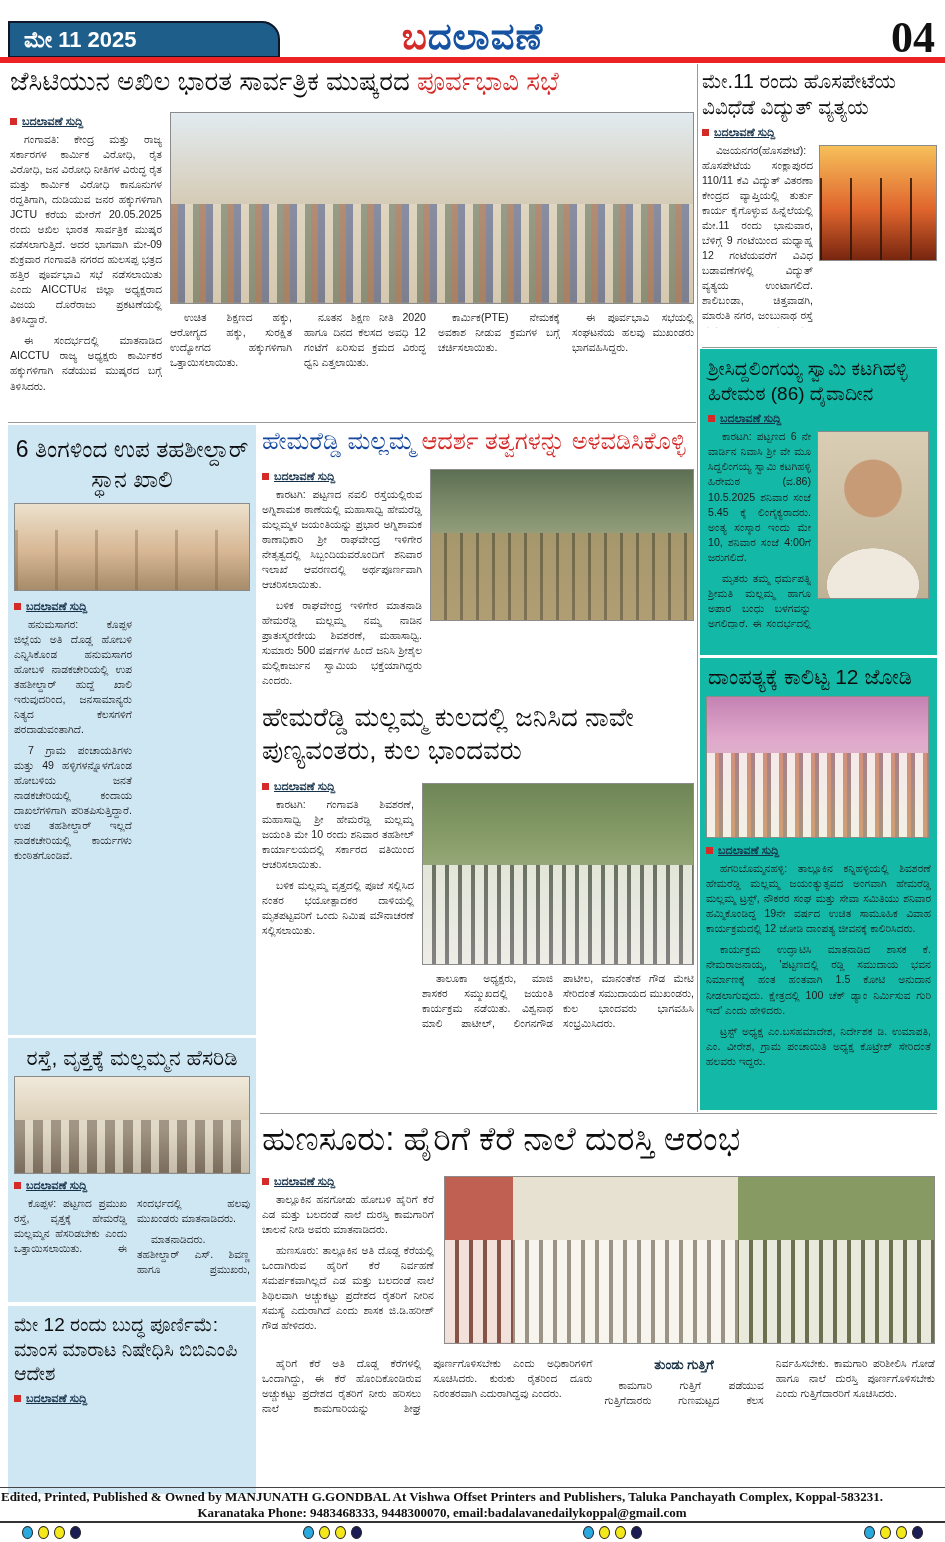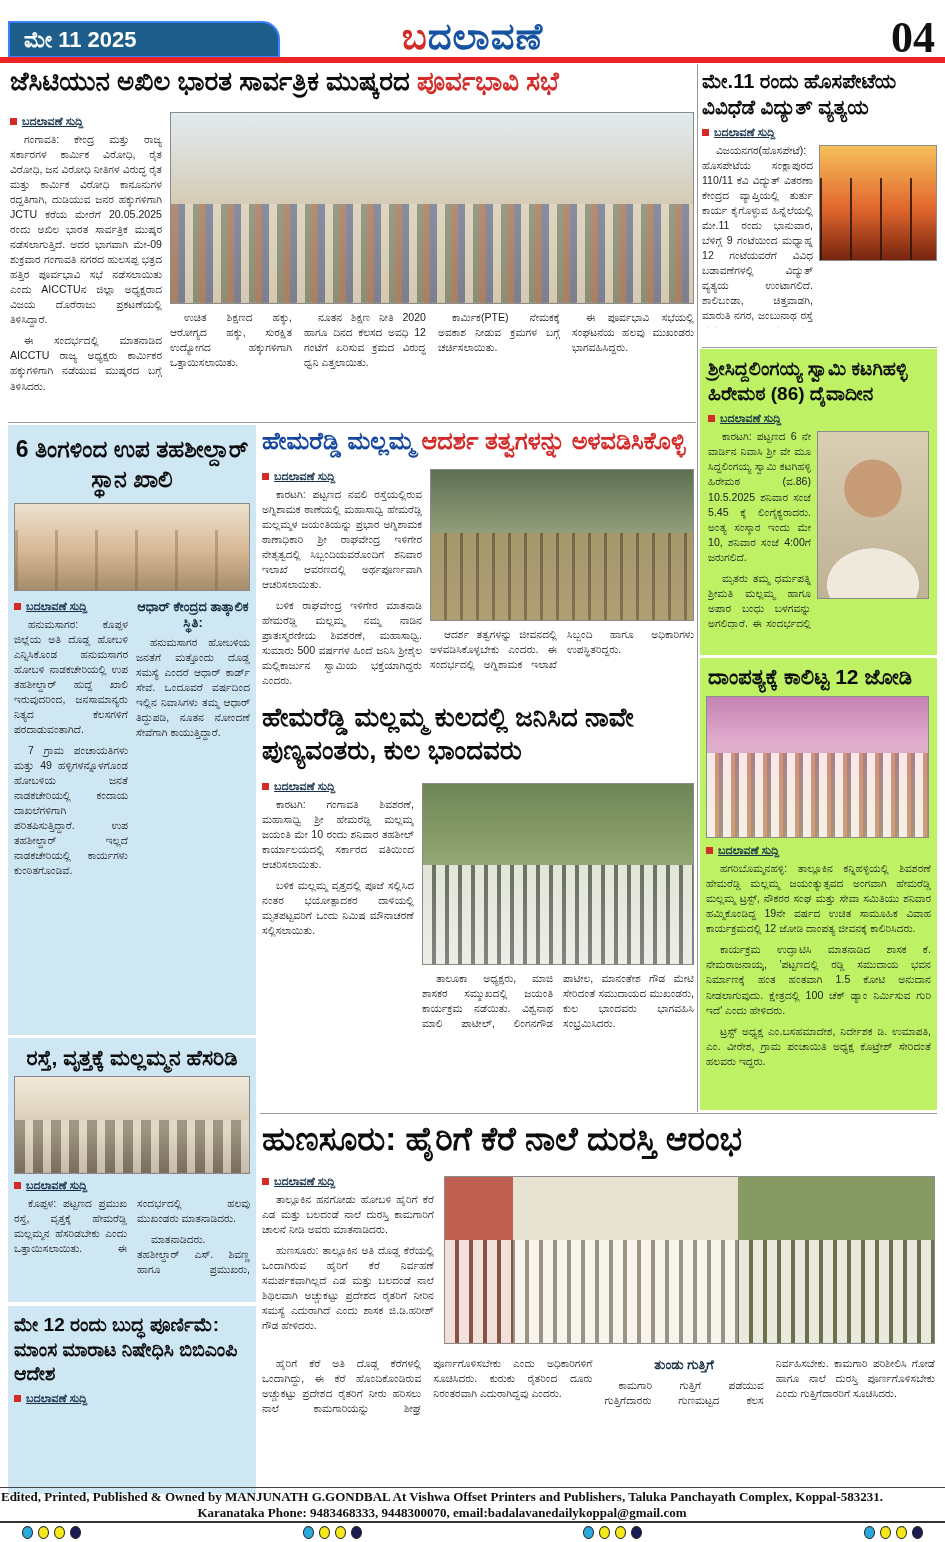--- a/index.html
+++ b/index.html
@@ -1,31 +1,31 @@
 <!DOCTYPE html>
 <html><head>
 <meta charset="utf-8">
 <style>
   html,body{margin:0;padding:0;background:#e9e9e9;}
   .page{position:relative;width:945px;height:1542px;background:#ffffff;margin:0 auto;
         font-family:"Liberation Sans",sans-serif;overflow:hidden;}
   .abs{position:absolute;}
   
-  .datebox{left:8px;top:21px;width:272px;height:37px;background:#1d5f8a;border:2px solid #3b82f6;
+  .datebox{left:8px;top:21px;width:272px;height:37px;background:#1d5f8a;border:2px solid #0f172a;
            border-radius:0 18px 0 0;color:#fff;font-weight:bold;font-size:22px;line-height:33px;
            padding-left:14px;box-sizing:border-box;}
   .masthead{left:0;top:16px;width:945px;text-align:center;font-size:37px;font-weight:bold;letter-spacing:1px;}
   .masthead .m-first{color:#d42a28;}
   .masthead .m-rest{color:#1553a2;text-align:center;}
   .pagenum{right:10px;top:12px;font-size:44px;font-weight:bold;color:#111;font-family:"Liberation Serif",serif;}
   .redrule{left:0;top:57px;width:945px;height:6px;background:#ec2224;}
   
   .panel-blue{background:#cfe6f3;}
-  .panel-cream{background:#bef264;}
-  .hl{font-weight:bold;color:#0d0d0d;margin:0;}
+  .panel-cream{background:#14b8a6;}
+  .hl{font-weight:normal;color:#0d0d0d;margin:0;}
   .red{color:#d42a28;}
   .blue{color:#15479e;}
   .byline{font-size:11px;font-weight:bold;color:#16324a;margin:3px 0 4px 0;}
   .byline .sq{display:inline-block;width:7px;height:7px;background:#d42a28;margin-right:5px;}
   .byline u{text-decoration:underline;}
   .body{font-size:10.6px;line-height:1.42;color:#1c1c1c;text-align:justify;margin:0;}
   .body p{margin:0 0 6px 0;text-indent:14px;}
   .cols2{column-count:2;column-gap:10px;}
   .cols4{column-count:4;column-gap:12px;}
   .subhead{font-size:13px;font-weight:bold;text-align:center;color:#11293d;margin:2px 0 4px 0;}
@@ -142,26 +142,20 @@
     <h2 class="hl" style="font-size:23px;line-height:1.3;text-align:center;margin:4px 0 8px 0;">6 ತಿಂಗಳಿಂದ ಉಪ ತಹಶೀಲ್ದಾರ್ ಸ್ಥಾನ ಖಾಲಿ</h2>
     <div class="photo ph-building" style="width:236px;height:88px;margin:0 0 6px 0;"></div>
     <div style="display:flex;gap:8px;">
       <div style="width:50%;">
         <div class="byline"><i class="sq"></i><u>ಬದಲಾವಣೆ ಸುದ್ದಿ</u></div>
         <div class="body" style="height:420px;overflow:hidden;">
           <p>ಹನುಮಸಾಗರ: ಕೊಪ್ಪಳ ಜಿಲ್ಲೆಯ ಅತಿ ದೊಡ್ಡ ಹೋಬಳಿ ಎನ್ನಿಸಿಕೊಂಡ ಹನುಮಸಾಗರ ಹೋಬಳಿ ನಾಡಕಚೇರಿಯಲ್ಲಿ ಉಪ ತಹಶೀಲ್ದಾರ್ ಹುದ್ದೆ ಖಾಲಿ ಇರುವುದರಿಂದ, ಜನಸಾಮಾನ್ಯರು ನಿತ್ಯದ ಕೆಲಸಗಳಿಗೆ ಪರದಾಡುವಂತಾಗಿದೆ.</p>
           <p>7 ಗ್ರಾಮ ಪಂಚಾಯತಿಗಳು ಮತ್ತು 49 ಹಳ್ಳಿಗಳನ್ನೊಳಗೊಂಡ ಹೋಬಳಿಯ ಜನತೆ ನಾಡಕಚೇರಿಯಲ್ಲಿ ಕಂದಾಯ ದಾಖಲೆಗಳಿಗಾಗಿ ಪರಿತಪಿಸುತ್ತಿದ್ದಾರೆ. ಉಪ ತಹಶೀಲ್ದಾರ್ ಇಲ್ಲದೆ ನಾಡಕಚೇರಿಯಲ್ಲಿ ಕಾರ್ಯಗಳು ಕುಂಠಿತಗೊಂಡಿವೆ.</p>
         </div>
       </div>
-      <div style="width:50%;">
-        <div class="subhead">ಆಧಾರ್ ಕೇಂದ್ರದ ತಾತ್ಕಾಲಿಕ ಸ್ಥಿತಿ:</div>
-        <div class="body" style="height:420px;overflow:hidden;">
-          <p>ಹನುಮಸಾಗರ ಹೋಬಳಿಯ ಜನತೆಗೆ ಮತ್ತೊಂದು ದೊಡ್ಡ ಸಮಸ್ಯೆ ಎಂದರೆ ಆಧಾರ್ ಕಾರ್ಡ್ ಸೇವೆ. ಒಂದೂವರೆ ವರ್ಷದಿಂದ ಇಲ್ಲಿನ ನಿವಾಸಿಗಳು ತಮ್ಮ ಆಧಾರ್ ತಿದ್ದುಪಡಿ, ನೂತನ ನೋಂದಣೆ ಸೇವೆಗಾಗಿ ಕಾಯುತ್ತಿದ್ದಾರೆ.</p>
-        </div>
-      </div>
     </div>
   </section>
 
   <section class="abs panel-blue" style="left:8px;top:1038px;width:248px;height:264px;padding:5px 6px;box-sizing:border-box;">
     <h2 class="hl" style="font-size:21px;line-height:1.2;text-align:center;margin:2px 0 6px 0;">ರಸ್ತೆ, ವೃತ್ತಕ್ಕೆ ಮಲ್ಲಮ್ಮನ ಹೆಸರಿಡಿ</h2>
     <div class="photo ph-indoor" style="width:236px;height:98px;margin:0 0 5px 0;"></div>
     <div class="byline"><i class="sq"></i><u>ಬದಲಾವಣೆ ಸುದ್ದಿ</u></div>
     <div class="cols2 body" style="height:90px;overflow:hidden;">
       <p>ಕೊಪ್ಪಳ: ಪಟ್ಟಣದ ಪ್ರಮುಖ ರಸ್ತೆ, ವೃತ್ತಕ್ಕೆ ಹೇಮರೆಡ್ಡಿ ಮಲ್ಲಮ್ಮನ ಹೆಸರಿಡಬೇಕು ಎಂದು ಒತ್ತಾಯಿಸಲಾಯಿತು. ಈ ಸಂದರ್ಭದಲ್ಲಿ ಹಲವು ಮುಖಂಡರು ಮಾತನಾಡಿದರು.</p>
       <p>ಮಾತನಾಡಿದರು. ತಹಶೀಲ್ದಾರ್ ಎಸ್. ಶಿವಣ್ಣ ಹಾಗೂ ಪ್ರಮುಖರು, ಸಮುದಾಯದ ಸದಸ್ಯರು ಕಾರ್ಯಕ್ರಮದಲ್ಲಿ ಭಾಗವಹಿಸಿದ್ದರು.</p>
@@ -178,23 +172,20 @@
       <span class="blue">ಹೇಮರೆಡ್ಡಿ ಮಲ್ಲಮ್ಮ </span><span class="red">ಆದರ್ಶ ತತ್ವಗಳನ್ನು ಅಳವಡಿಸಿಕೊಳ್ಳಿ</span>
     </h2>
     <div style="position:absolute;left:2px;top:42px;width:160px;height:222px;overflow:hidden;">
       <div class="byline"><i class="sq"></i><u>ಬದಲಾವಣೆ ಸುದ್ದಿ</u></div>
       <div class="body">
         <p>ಕಾರಟಗಿ: ಪಟ್ಟಣದ ನವಲಿ ರಸ್ತೆಯಲ್ಲಿರುವ ಅಗ್ನಿಶಾಮಕ ಠಾಣೆಯಲ್ಲಿ ಮಹಾಸಾಧ್ವಿ ಹೇಮರೆಡ್ಡಿ ಮಲ್ಲಮ್ಮಳ ಜಯಂತಿಯನ್ನು ಪ್ರಭಾರ ಅಗ್ನಿಶಾಮಕ ಠಾಣಾಧಿಕಾರಿ ಶ್ರೀ ರಾಘವೇಂದ್ರ ಇಳಿಗೇರ ನೇತೃತ್ವದಲ್ಲಿ ಸಿಬ್ಬಂದಿಯವರೊಂದಿಗೆ ಶನಿವಾರ ಇಲಾಖೆ ಆವರಣದಲ್ಲಿ ಅರ್ಥಪೂರ್ಣವಾಗಿ ಆಚರಿಸಲಾಯಿತು.</p>
         <p>ಬಳಿಕ ರಾಘವೇಂದ್ರ ಇಳಿಗೇರ ಮಾತನಾಡಿ ಹೇಮರೆಡ್ಡಿ ಮಲ್ಲಮ್ಮ ನಮ್ಮ ನಾಡಿನ ಪ್ರಾತಃಸ್ಮರಣೀಯ ಶಿವಶರಣೆ, ಮಹಾಸಾಧ್ವಿ. ಸುಮಾರು 500 ವರ್ಷಗಳ ಹಿಂದೆ ಜನಿಸಿ ಶ್ರೀಶೈಲ ಮಲ್ಲಿಕಾರ್ಜುನ ಸ್ವಾಮಿಯ ಭಕ್ತೆಯಾಗಿದ್ದರು ಎಂದರು.</p>
       </div>
     </div>
     <div class="photo ph-police" style="position:absolute;left:170px;top:44px;width:264px;height:152px;"></div>
-    <div class="cols2 body" style="position:absolute;left:170px;top:202px;width:264px;height:62px;overflow:hidden;">
-      <p>ಆದರ್ಶ ತತ್ವಗಳನ್ನು ಜೀವನದಲ್ಲಿ ಅಳವಡಿಸಿಕೊಳ್ಳಬೇಕು ಎಂದರು. ಈ ಸಂದರ್ಭದಲ್ಲಿ ಅಗ್ನಿಶಾಮಕ ಇಲಾಖೆ ಸಿಬ್ಬಂದಿ ಹಾಗೂ ಅಧಿಕಾರಿಗಳು ಉಪಸ್ಥಿತರಿದ್ದರು.</p>
-    </div>
   </section>
 
   <section class="abs" style="left:260px;top:697px;width:436px;height:414px;">
     <h2 class="hl" style="font-size:26px;line-height:1.25;margin:4px 0 6px 2px;">ಹೇಮರೆಡ್ಡಿ ಮಲ್ಲಮ್ಮ ಕುಲದಲ್ಲಿ ಜನಿಸಿದ ನಾವೇ ಪುಣ್ಯವಂತರು, ಕುಲ ಭಾಂದವರು</h2>
     <div style="position:absolute;left:2px;top:80px;width:152px;height:330px;overflow:hidden;">
       <div class="byline"><i class="sq"></i><u>ಬದಲಾವಣೆ ಸುದ್ದಿ</u></div>
       <div class="body">
         <p>ಕಾರಟಗಿ: ಗಂಗಾವತಿ ಶಿವಶರಣೆ, ಮಹಾಸಾಧ್ವಿ ಶ್ರೀ ಹೇಮರೆಡ್ಡಿ ಮಲ್ಲಮ್ಮ ಜಯಂತಿ ಮೇ 10 ರಂದು ಶನಿವಾರ ತಹಶೀಲ್ ಕಾರ್ಯಾಲಯದಲ್ಲಿ ಸರ್ಕಾರದ ವತಿಯಿಂದ ಆಚರಿಸಲಾಯಿತು.</p>
         <p>ಬಳಿಕ ಮಲ್ಲಮ್ಮ ವೃತ್ತದಲ್ಲಿ ಪೂಜೆ ಸಲ್ಲಿಸಿದ ನಂತರ ಭಯೋತ್ಪಾದಕರ ದಾಳಿಯಲ್ಲಿ ಮೃತಪಟ್ಟವರಿಗೆ ಒಂದು ನಿಮಿಷ ಮೌನಾಚರಣೆ ಸಲ್ಲಿಸಲಾಯಿತು.</p>
       </div>

